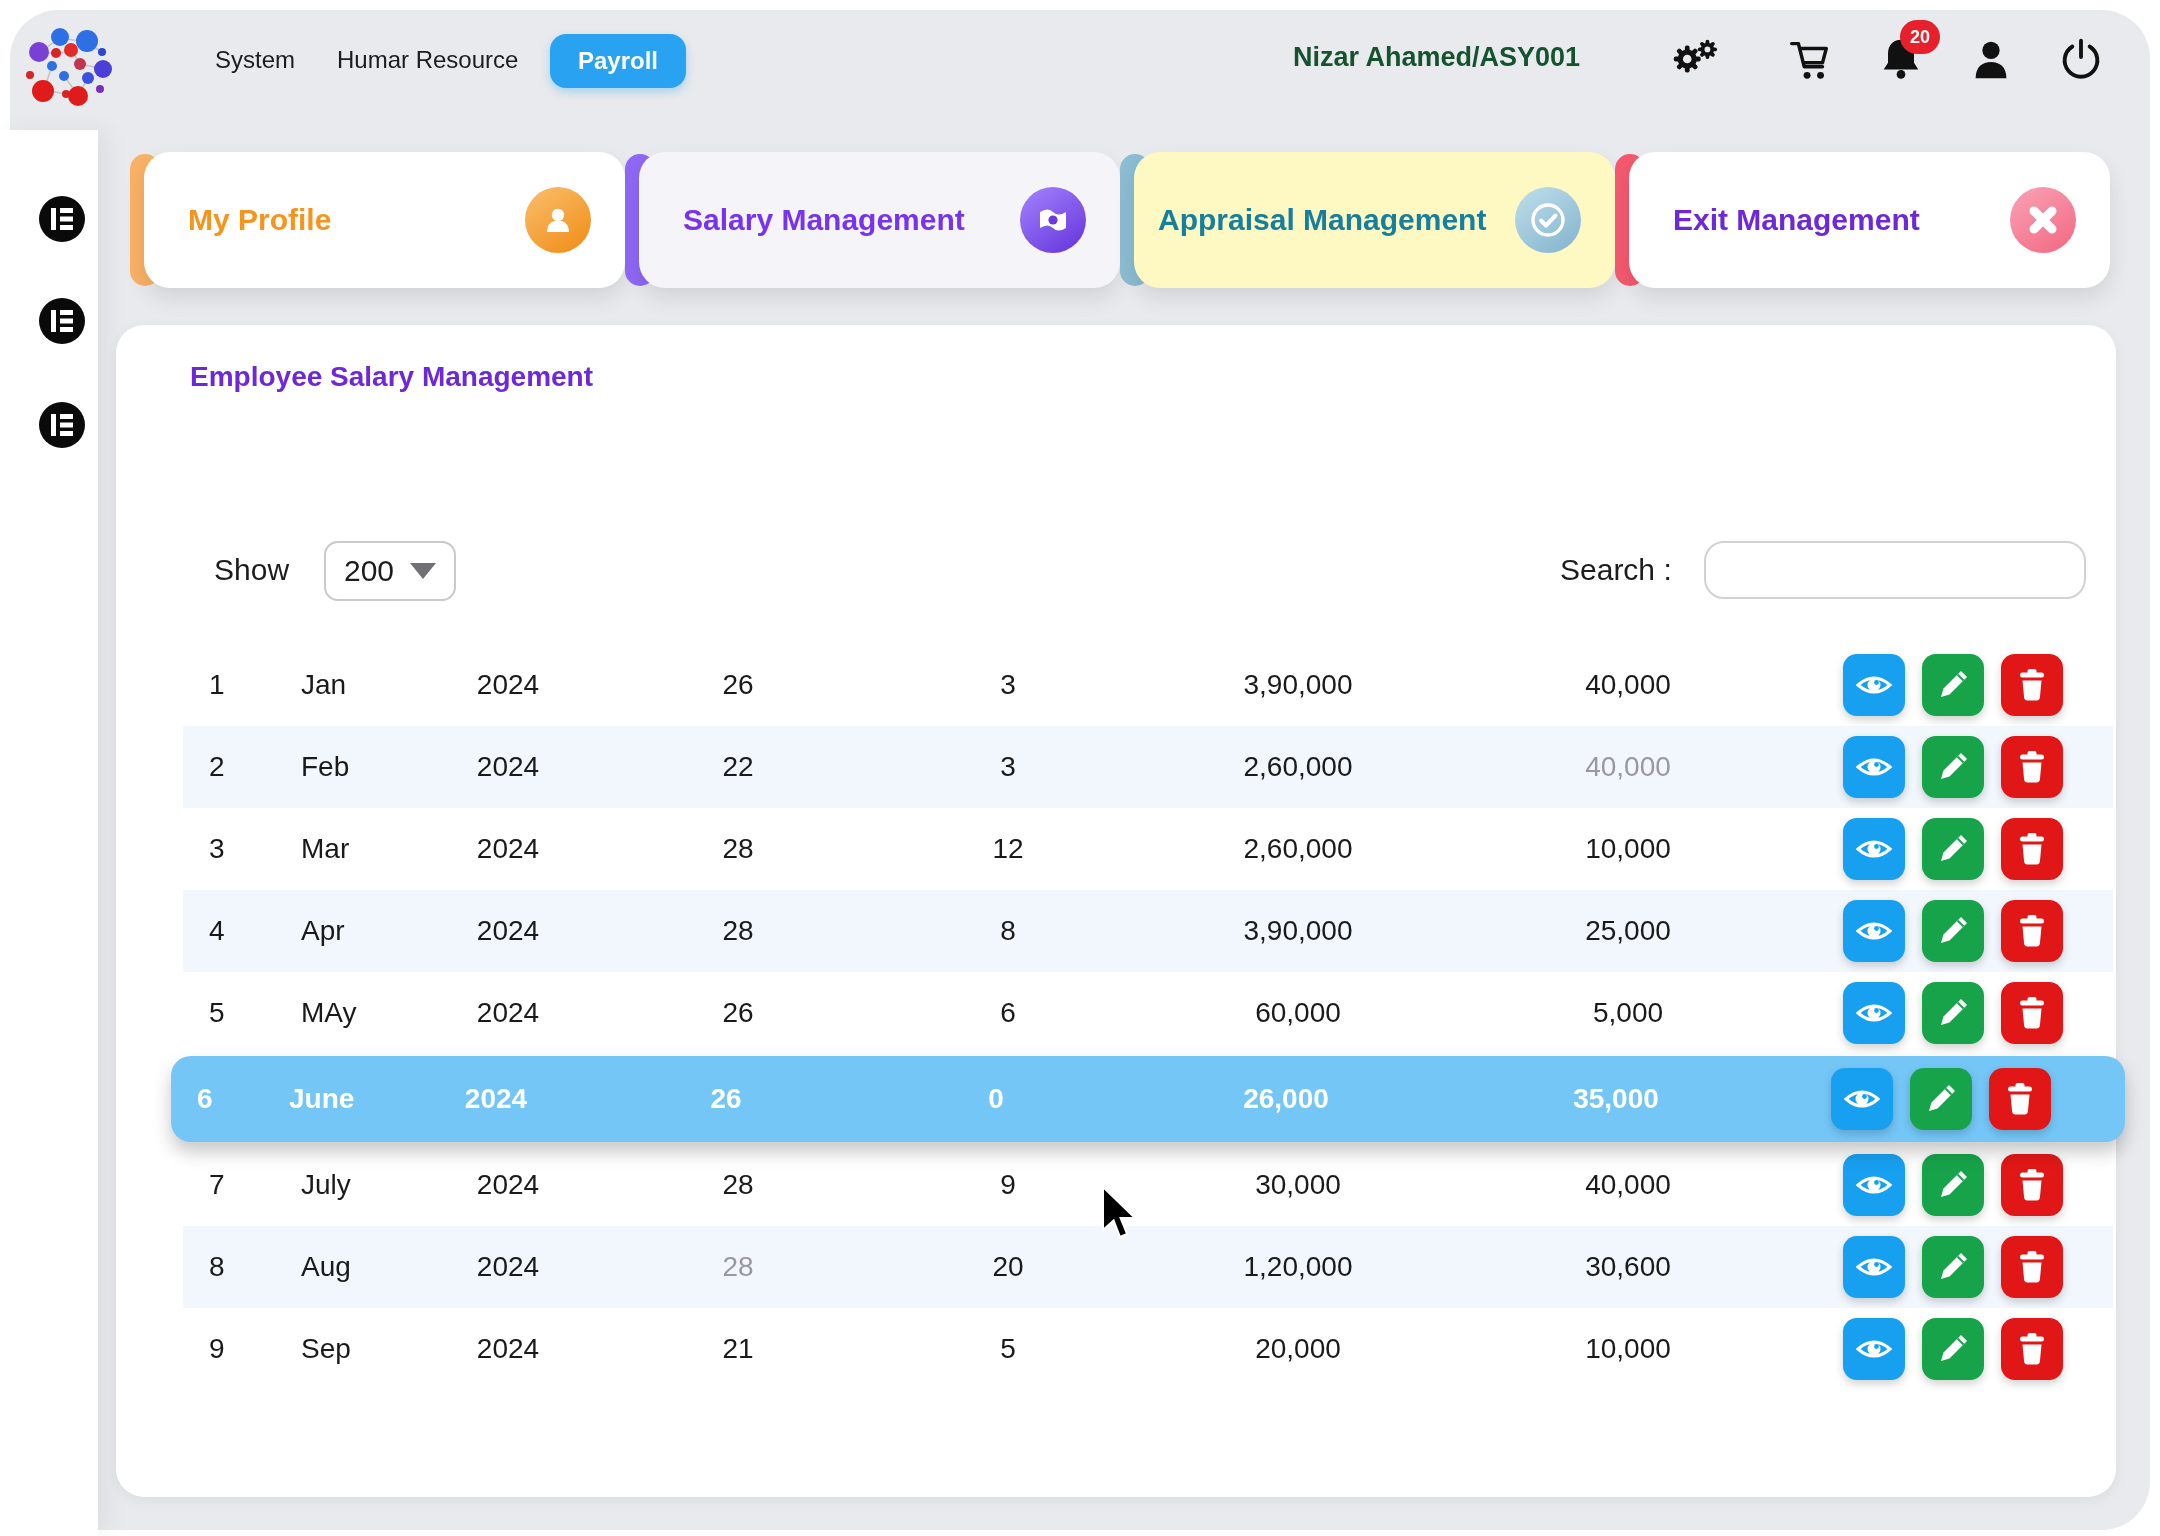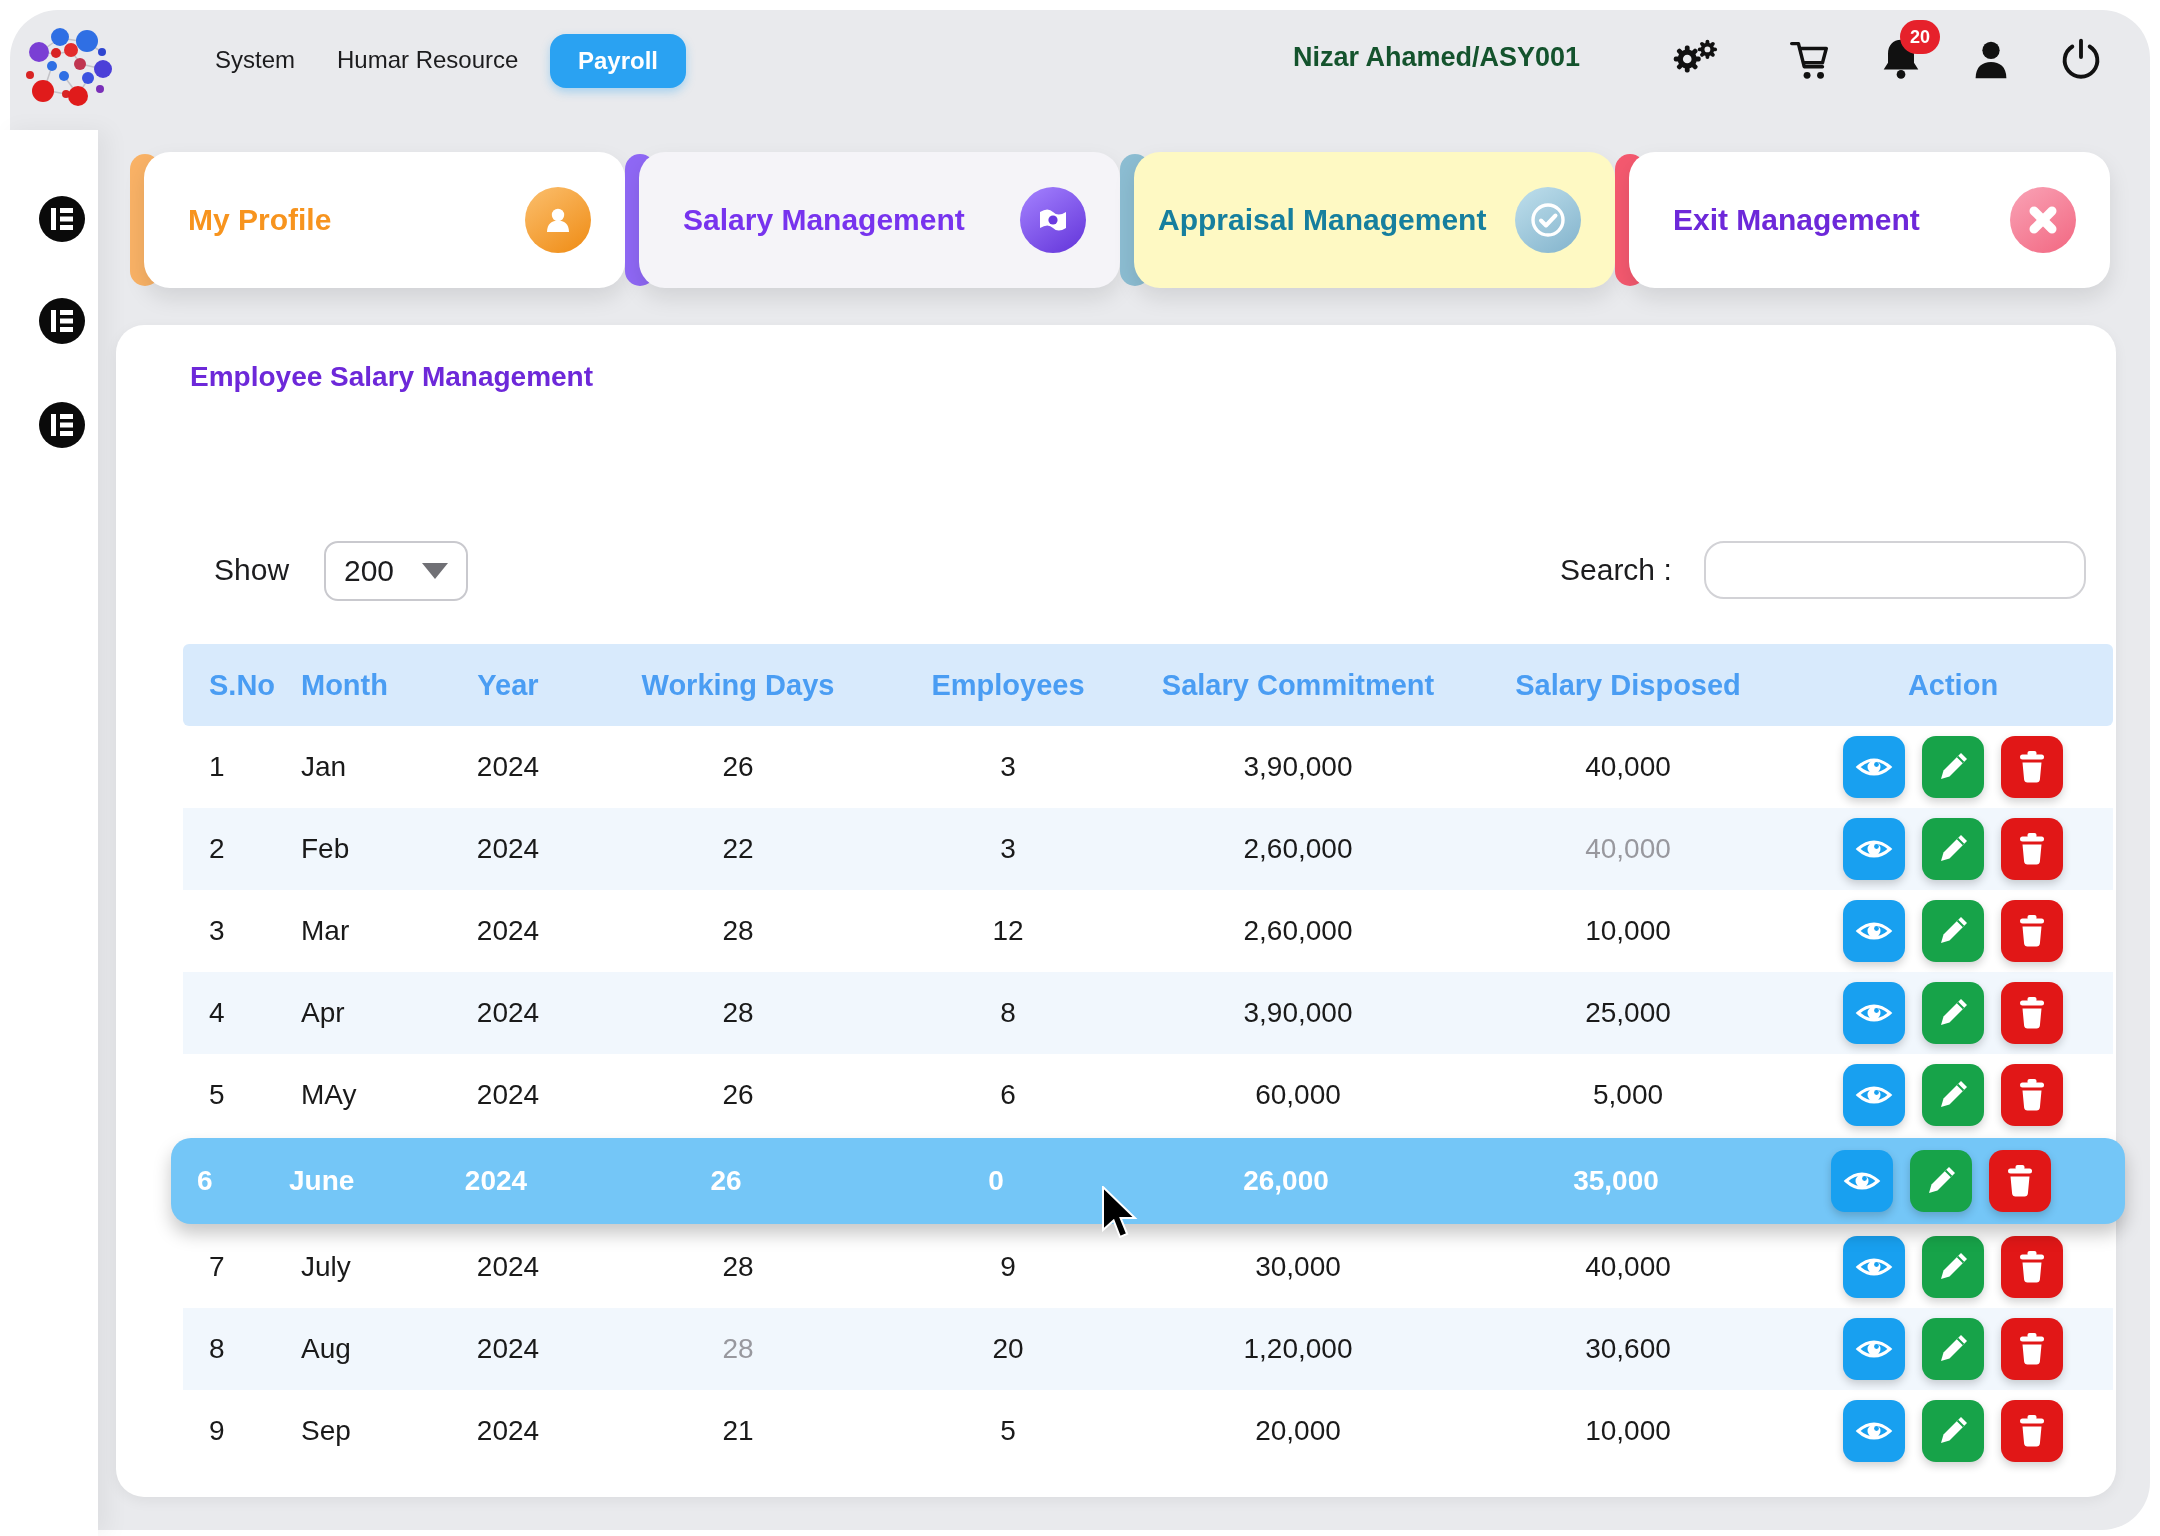--- a/index.html
+++ b/index.html
@@ -56,21 +56,21 @@
   .card-exit .accent { background:#f4596f; }
   .card-exit .title  { color:#6d28d9; }
   .card-exit .circle { background:linear-gradient(145deg,#f9a3b6,#f26781); }
 
   
   .panel { position:absolute; left:116px; top:325px; width:2000px; height:1172px;
            background:#fff; border-radius:28px; box-shadow:0 4px 14px rgba(0,0,0,.06); }
   .page-title { position:absolute; left:74px; top:36px; font-size:28px; font-weight:bold; color:#6d28d9; }
 
   .show-label { position:absolute; left:98px; top:228px; font-size:30px; color:#1c1c1e; }
-  .show-select { position:absolute; left:208px; top:216px; width:144px; height:60px;
+  .show-select { position:absolute; left:208px; top:216px; width:132px; height:60px;
                  border:2px solid #c9c9ce; border-radius:14px; background:#fff;
                  display:flex; align-items:center; padding:0 18px; gap:12px;
                  font-size:30px; color:#1c1c1e; cursor:pointer; }
   .caret { width:0; height:0; border-left:13px solid transparent; border-right:13px solid transparent;
            border-top:16px solid #707075; margin-left:auto; }
   .search-label { position:absolute; left:1444px; top:228px; font-size:30px; color:#1c1c1e; }
   .search-input { position:absolute; left:1588px; top:216px; width:382px; height:58px;
                   border:2px solid #d2d2d6; border-radius:20px; background:#fff;
                   font-size:28px; padding:0 20px; outline:none; }
 
@@ -278,30 +278,20 @@
     <span class="show-label">Show</span>
     <div class="show-select">
       <span>200</span>
       <span class="caret"></span>
     </div>
 
     <span class="search-label">Search :</span>
     <input class="search-input" type="text" value="" style="">
 
     <div class="table">
-      <div class="thead">
-        <div class="th c-sno">S.No</div>
-        <div class="th c-month">Month</div>
-        <div class="th">Year</div>
-        <div class="th">Working Days</div>
-        <div class="th">Employees</div>
-        <div class="th">Salary Commitment</div>
-        <div class="th">Salary Disposed</div>
-        <div class="th">Action</div>
-      </div>
       <div id="tbody">
           <div class="trow">
             <div class="td c-sno">1</div>
             <div class="td c-month">Jan</div>
             <div class="td">2024</div>
             <div class="td">26</div>
             <div class="td">3</div>
             <div class="td">3,90,000</div>
             <div class="td">40,000</div>
             <div class="td actions">

